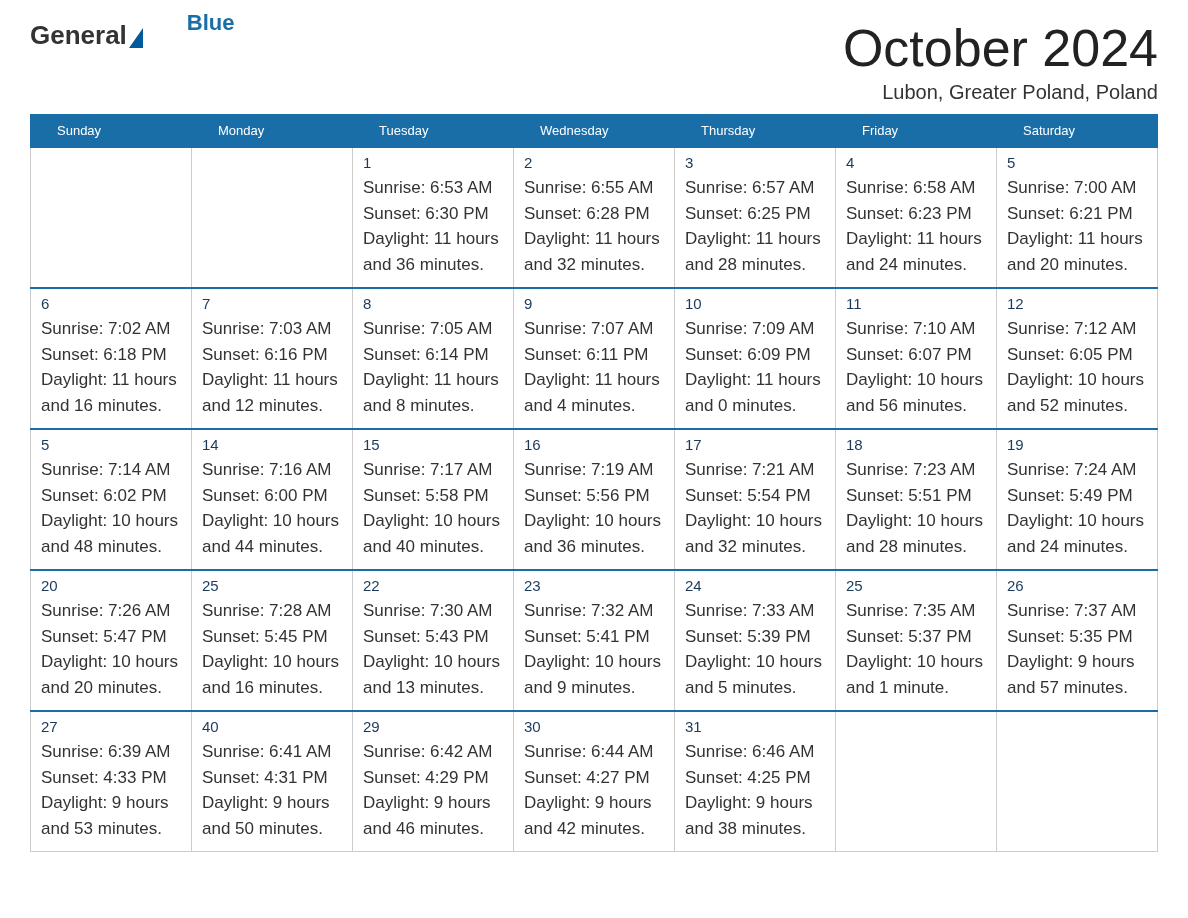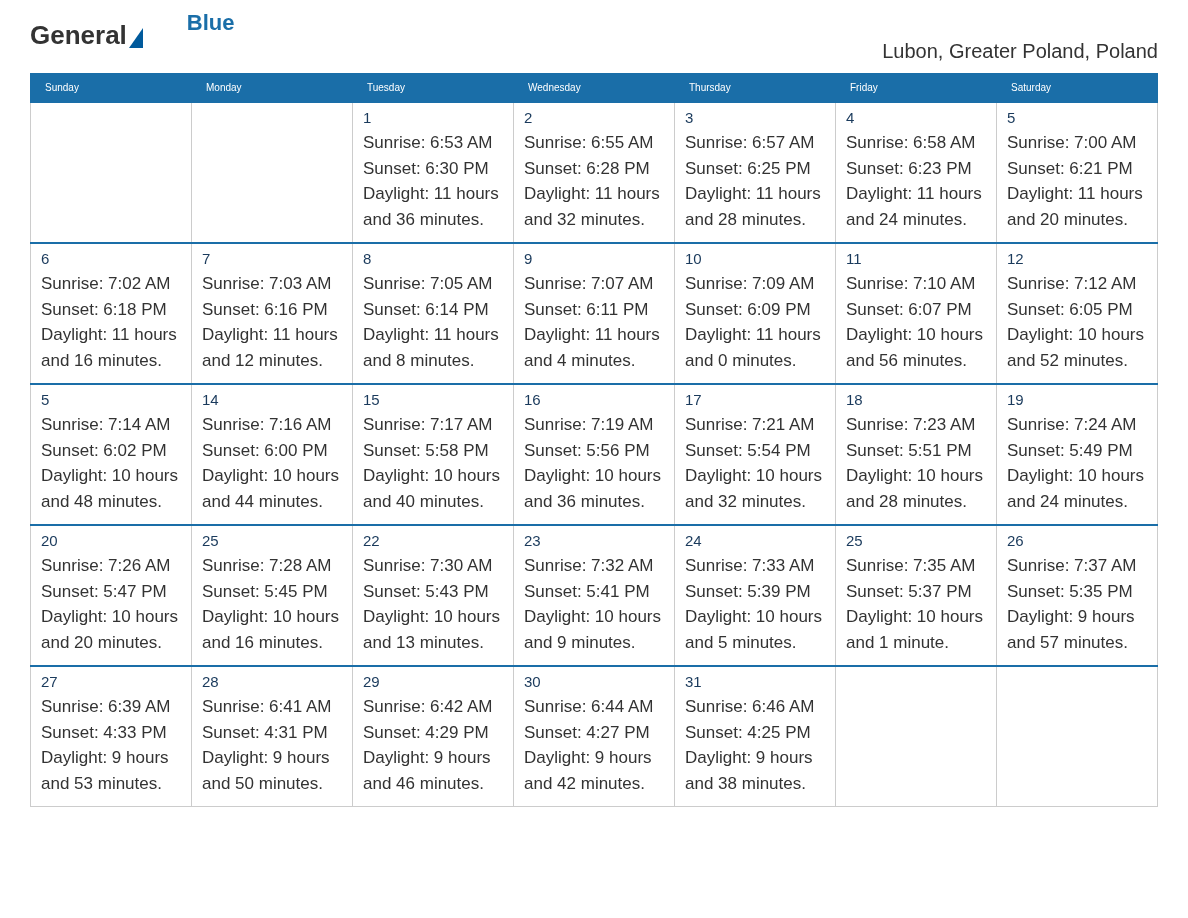--- a/index.html
+++ b/index.html
@@ -50,33 +50,33 @@
     }
     .month-title {
       font-size: 52px;
       font-weight: normal;
       color: #222;
       line-height: 1.1;
     }
     .location {
       font-size: 20px;
       color: #333;
-      margin-top: 20px;
+      margin-top: 4px;
     }
     .calendar {
       width: 100%;
       border-collapse: collapse;
       margin-top: 10px;
     }
     .calendar th {
       background-color: #1a6ea8;
       color: #fff;
-      padding: 8px 14px;
+      padding: 8px 26px;
       text-align: left;
-      font-size: 10px;
+      font-size: 13px;
       font-weight: normal;
       border: 1px solid #1a6ea8;
     }
     .calendar td {
       vertical-align: top;
       padding: 6px 10px 10px 10px;
       border: 1px solid #ccc;
       width: 14.28%;
       min-height: 100px;
       font-size: 13px;
@@ -108,20 +108,21 @@
     <div class="logo-top">
       <span class="logo-text-general">General</span>
       <div class="logo-triangle"></div>
     </div>
     <div style="display:flex;align-items:center;margin-top:-6px;">
       <span style="width:32px;"></span>
       <span class="logo-bottom">Blue</span>
     </div>
   </div>
   <div class="title-section">
+    <div class="month-title">October 2024</div>
     <div class="location">Lubon, Greater Poland, Poland</div>
   </div>
 </div>
 
 <table class="calendar">
   <thead>
     <tr>
     <th>Sunday</th>
         <th>Monday</th>
         <th>Tuesday</th>
@@ -245,21 +246,21 @@
           <div class="day-number">26</div>
           <div class="day-info">Sunrise: 7:37 AM<br>Sunset: 5:35 PM<br>Daylight: 9 hours<br>and 57 minutes.</div>
         </td>
       </tr>
       <tr class="week-row">
         <td>
           <div class="day-number">27</div>
           <div class="day-info">Sunrise: 6:39 AM<br>Sunset: 4:33 PM<br>Daylight: 9 hours<br>and 53 minutes.</div>
         </td>
         <td>
-          <div class="day-number">28</div>
+          <div class="day-number">40</div>
           <div class="day-info">Sunrise: 6:41 AM<br>Sunset: 4:31 PM<br>Daylight: 9 hours<br>and 50 minutes.</div>
         </td>
         <td>
           <div class="day-number">29</div>
           <div class="day-info">Sunrise: 6:42 AM<br>Sunset: 4:29 PM<br>Daylight: 9 hours<br>and 46 minutes.</div>
         </td>
         <td>
           <div class="day-number">30</div>
           <div class="day-info">Sunrise: 6:44 AM<br>Sunset: 4:27 PM<br>Daylight: 9 hours<br>and 42 minutes.</div>
         </td>

